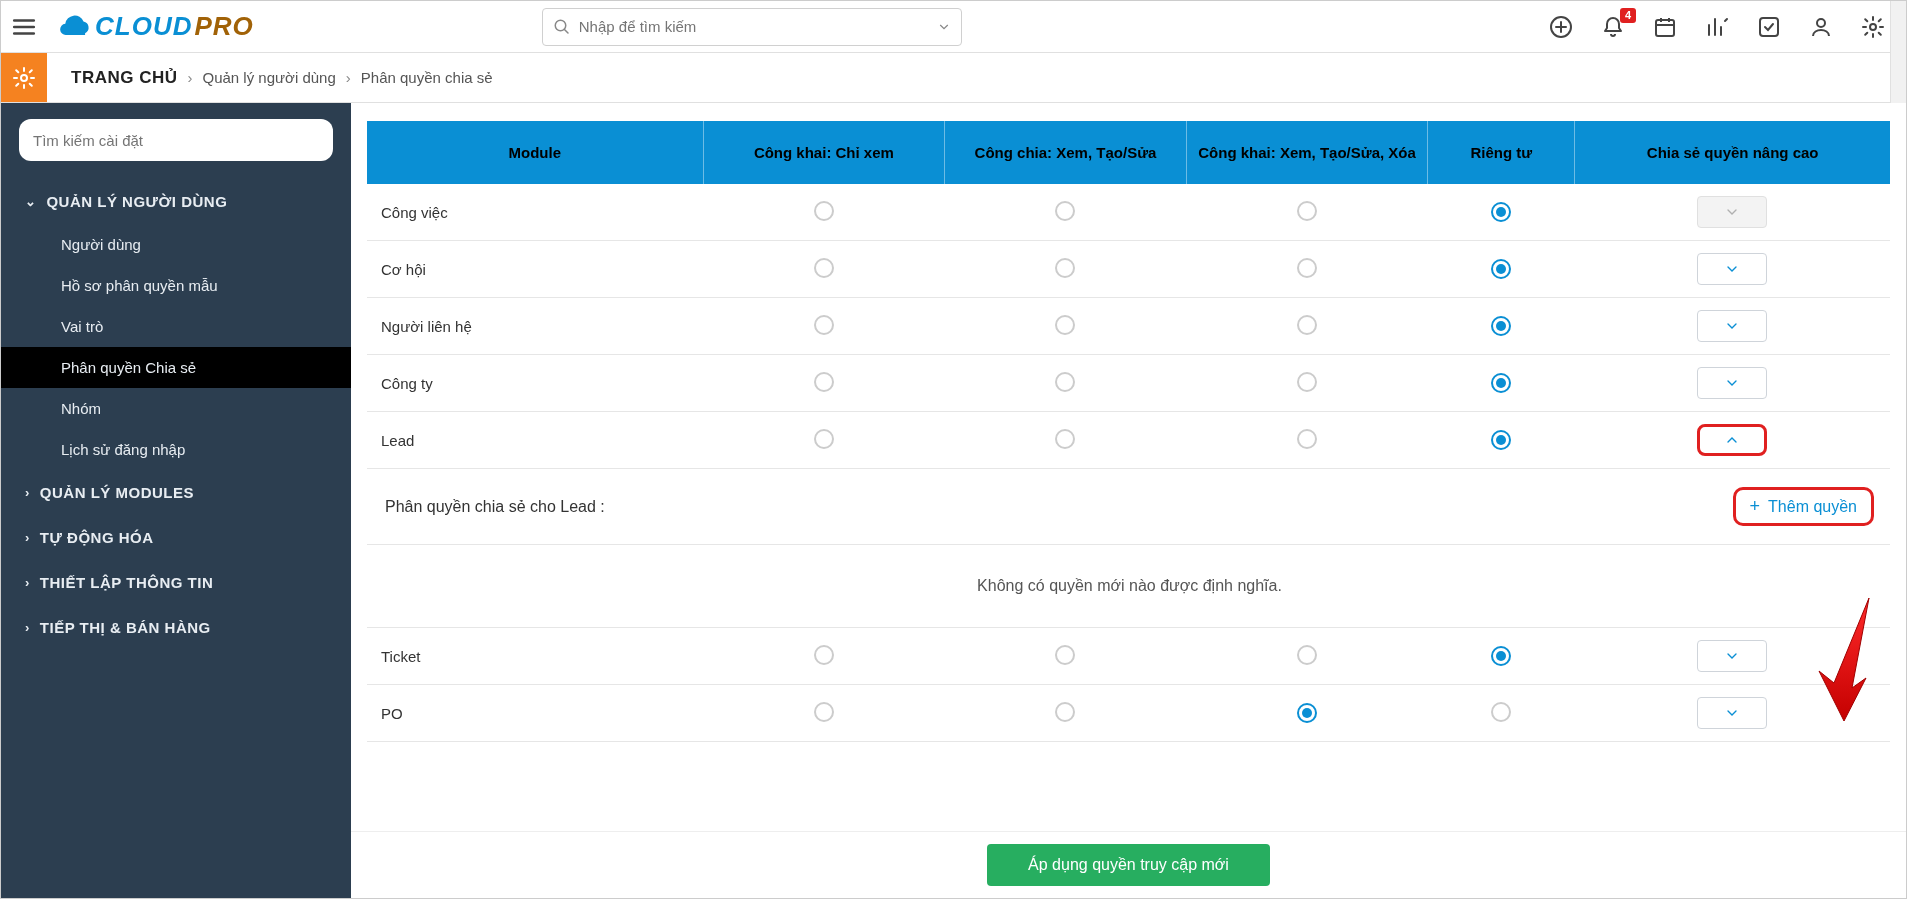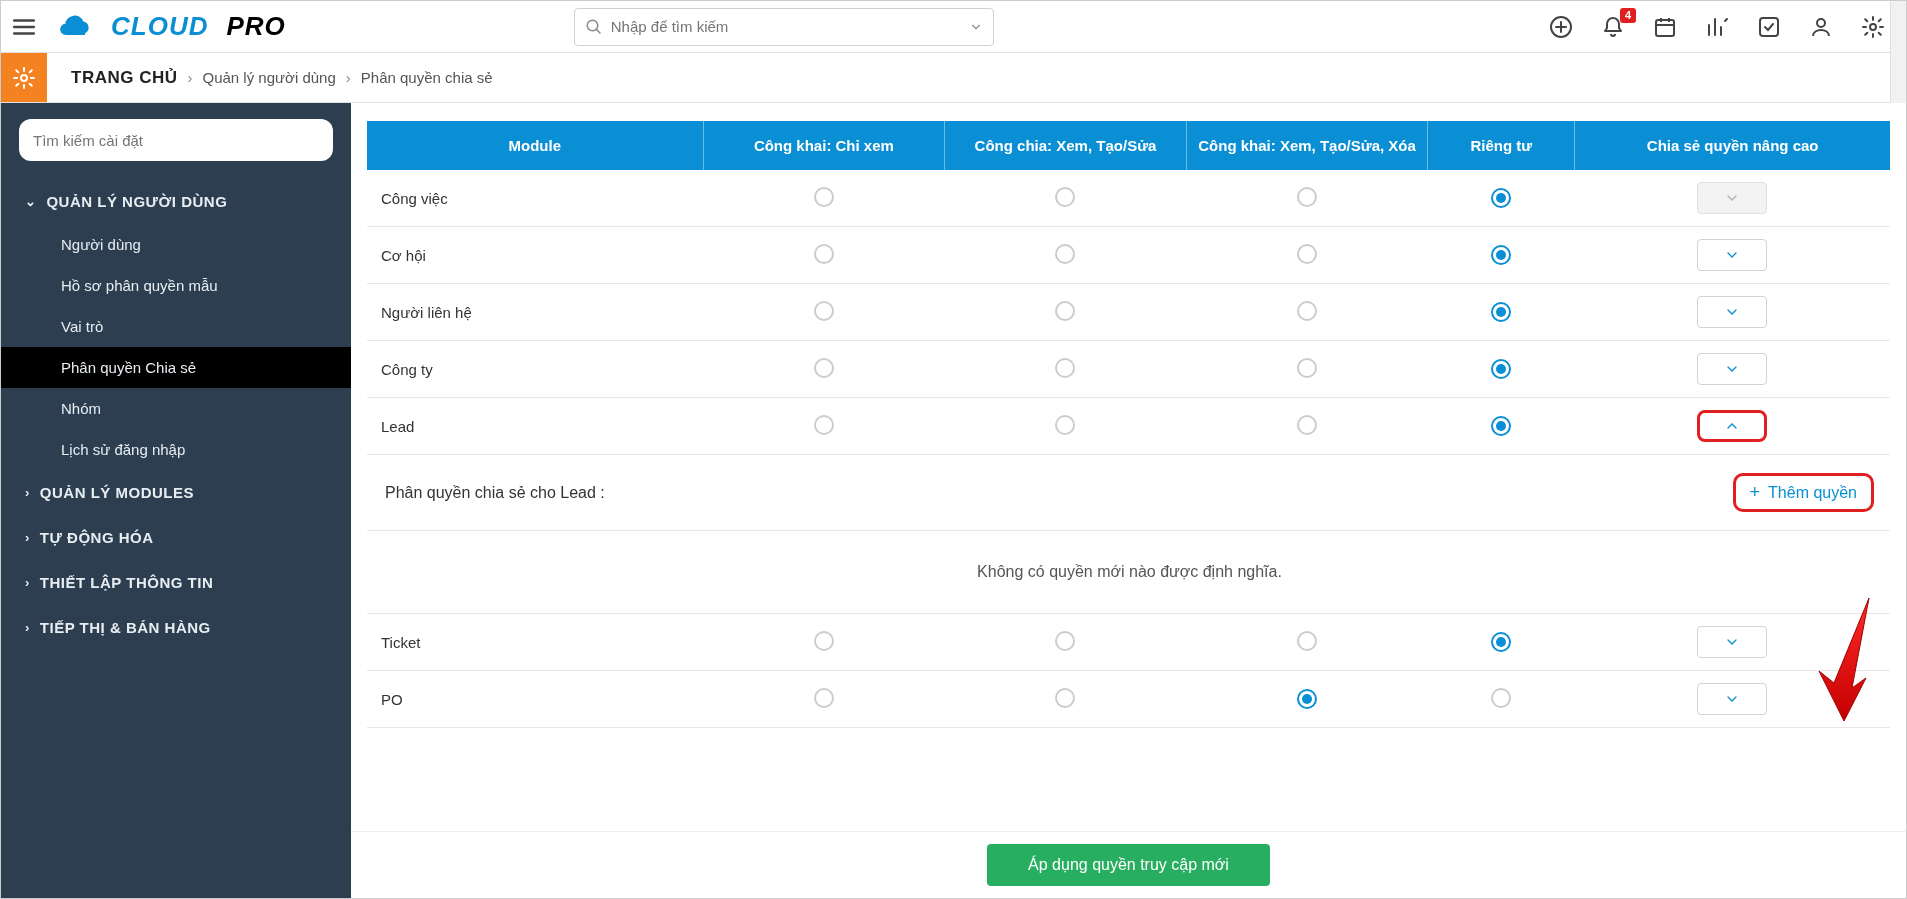--- a/index.html
+++ b/index.html
@@ -3,23 +3,23 @@
 <meta charset="utf-8">
 <style>
   * { box-sizing: border-box; margin: 0; padding: 0; }
   body { font-family: -apple-system, BlinkMacSystemFont, "Segoe UI", Arial, sans-serif; font-size: 14px; color: #333; background: #fff; overflow: hidden; }
   .app { display: flex; flex-direction: column; height: 899px; width: 1907px; border: 1px solid #ccc; position: relative; }
 
   
   .topbar { height: 52px; display: flex; align-items: center; border-bottom: 1px solid #e0e0e0; padding: 0 12px 0 0; gap: 8px; }
   .hamburger { width: 46px; height: 52px; display: flex; align-items: center; justify-content: center; cursor: pointer; }
   .hamburger svg { width: 26px; height: 26px; }
-  .logo { display: flex; align-items: center; gap: 18px; font-weight: 800; font-size: 26px; letter-spacing: 1px; }
+  .logo { display: flex; align-items: center; gap: 2px; font-weight: 800; font-size: 26px; letter-spacing: 1px; }
   .logo-cloud { color: #0a8fd4; font-style: italic; }
-  .logo-pro { color: #000000; font-style: italic; }
+  .logo-pro { color: #a16207; font-style: italic; }
   .logo-icon { width: 38px; height: 28px; }
   .search-wrap { flex: 0 0 auto; margin-left: 280px; }
   .search { width: 420px; height: 38px; border: 1px solid #d0d0d0; border-radius: 4px; display: flex; align-items: center; padding: 0 10px; color: #888; gap: 8px; }
   .search input { border: none; outline: none; flex: 1; font-size: 15px; color: #6d28d9; background: transparent; }
   .top-icons { margin-left: auto; display: flex; align-items: center; gap: 26px; padding-right: 8px; }
   .top-icon { width: 26px; height: 26px; display: flex; align-items: center; justify-content: center; cursor: pointer; color: #555; position: relative; }
   .badge { position: absolute; top: -6px; right: -10px; background: #e02020; color: #fff; font-size: 11px; font-weight: 700; border-radius: 3px; padding: 1px 5px; line-height: 1.2; }
 
   
   .subbar { height: 50px; display: flex; align-items: stretch; border-bottom: 1px solid #e0e0e0; }
@@ -34,21 +34,21 @@
   .side-search { margin: 0 18px 18px 18px; }
   .side-search input { width: 100%; height: 42px; border: none; border-radius: 12px; padding: 0 14px; font-size: 15px; outline: none; }
   .side-group { font-size: 15px; font-weight: 700; padding: 14px 24px; cursor: pointer; display: flex; align-items: center; gap: 10px; letter-spacing: 0.5px; }
   .side-group .chev { font-size: 13px; }
   .side-item { padding: 12px 11px 12px 60px; font-size: 15px; cursor: pointer; }
   .side-item.active { background: #000; }
 
   
   .main { flex: 1; overflow: auto; padding: 18px 16px 90px 16px; background: #fff; position: relative; }
   table.perm { width: 100%; border-collapse: collapse; }
-  table.perm th { background: #0a8fd4; color: #ffffff; font-weight: 700; font-size: 15px; padding: 16px 10px; text-align: center; border-right: 1px solid rgba(255,255,255,0.4); }
+  table.perm th { background: #0a8fd4; color: #000000; font-weight: 700; font-size: 15px; padding: 23px 10px; text-align: center; border-right: 1px solid rgba(255,255,255,0.4); }
   table.perm th:last-child { border-right: none; }
   table.perm td { padding: 12px 12px; border-bottom: 1px solid #e6e6e6; text-align: center; font-size: 15px; color: #333; }
   table.perm td:first-child { text-align: left; padding-left: 14px; }
 
   .col-module { width: 320px; }
   .col-radio { width: 230px; }
   .col-private { width: 140px; }
   .col-adv { width: 300px; }
 
   

